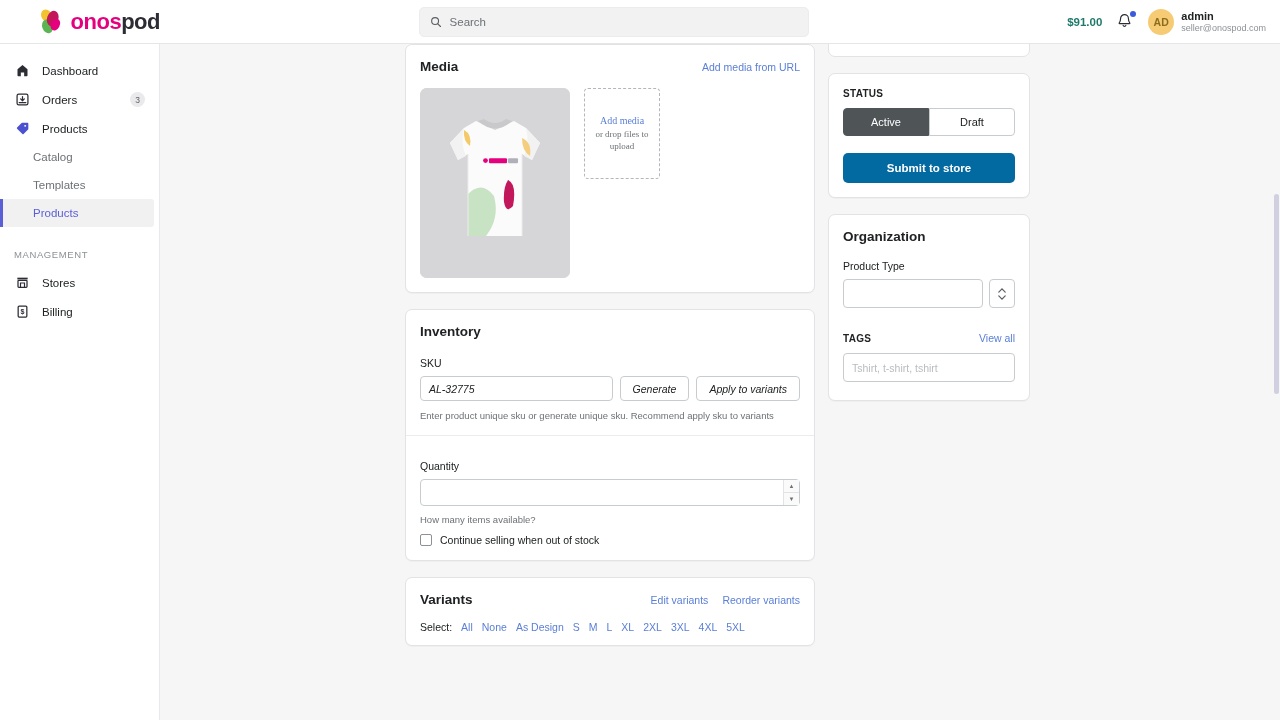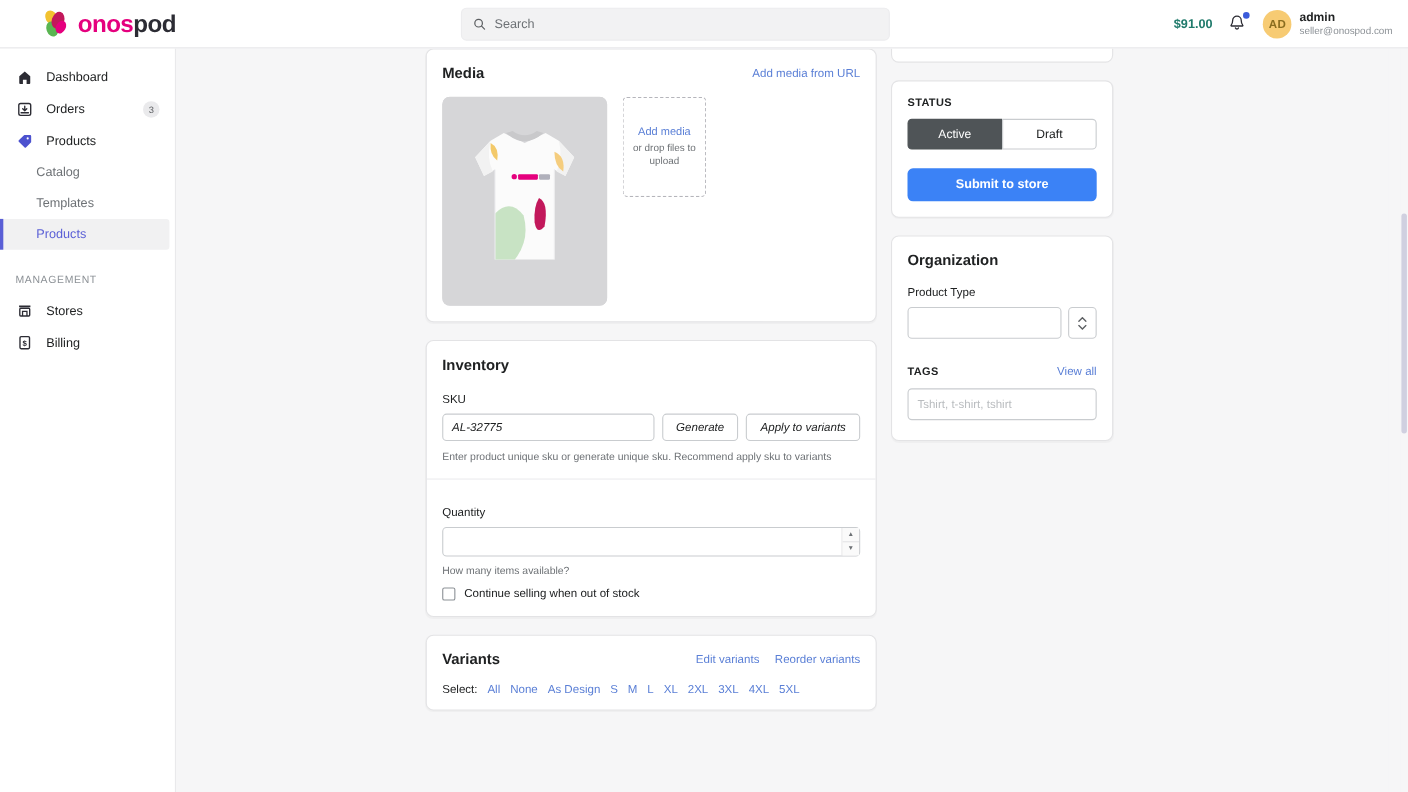--- a/index.html
+++ b/index.html
@@ -85,21 +85,21 @@
     content: ""; position: absolute; left: 0; top: 0; bottom: 0;
     width: 3px; background: #5a5fd6;
   }
   .nav-section {
     font-size: 9.5px; color: #8c9196; letter-spacing: .6px;
     padding: 22px 0 8px 14px; font-weight: 400;
   }
 
   
   .content {
-    position: absolute; top: 44px; left: 142px;
+    position: absolute; top: 44px; left: 160px;
     width: 1120px; height: 676px;
     background: #f6f6f7; overflow: hidden;
   }
   .col-main {
     position: absolute; left: 245px; top: 0; width: 410px;
   }
   .col-side {
     position: absolute; left: 668px; top: -35px; width: 202px;
   }
   .card {
@@ -118,21 +118,21 @@
   
   .media-body { display: flex; gap: 14px; padding: 14px; }
   .thumb {
     width: 150px; height: 190px; border-radius: 7px; background: #d6d6d8;
     position: relative; overflow: hidden; flex: 0 0 150px;
   }
   .dropzone {
     width: 76px; height: 91px;
     border: 1px dashed #b5b5bb; border-radius: 4px;
     display: flex; flex-direction: column; align-items: center; justify-content: center;
-    text-align: center; padding: 4px; gap: 3px; cursor: pointer;
+    text-align: center; padding: 4px; gap: 3px; cursor: pointer; font-family: Liberation Serif, serif;
   }
   .dz-main { font-size: 10px; color: #5a7fd6; }
   .dz-sub { font-size: 9px; color: #6d7175; line-height: 1.25; }
 
   
   .field-label { font-size: 10.5px; color: #202223; }
   .sec-label { font-size: 10px; color: #202223; font-weight: 700; letter-spacing: .3px; }
   .inp {
     height: 25px; border: 1px solid #c9cccf; border-radius: 4px;
     background: #fff; display: flex; align-items: center;
@@ -171,21 +171,21 @@
   .status-toggle { display: flex; height: 28px; margin: 0 14px; }
   .st-btn {
     flex: 1; display: flex; align-items: center; justify-content: center;
     font-size: 11px; border: 1px solid #c9cccf; cursor: pointer; background: #fff; color: #202223;
   }
   .st-btn.on { background: #4f5457; border-color: #4f5457; color: #fff; border-radius: 4px; }
   .st-btn:first-child { border-radius: 4px 0 0 4px; }
   .st-btn:last-child { border-radius: 0 4px 4px 0; }
   .btn-primary {
     height: 30px; margin: 0 14px; border-radius: 5px;
-    background: #3b82f6; color: #fff;
+    background: #0369a1; color: #fff;
     display: flex; align-items: center; justify-content: center;
     font-size: 11.5px; font-weight: 700; cursor: pointer;
   }
   .mini-label { font-size: 10px; color: #202223; font-weight: 700; letter-spacing: .3px; }
   .sel-stepper {
     width: 26px; height: 29px; border: 1px solid #c9cccf; border-radius: 4px;
     background: #fff; display: flex; flex-direction: column;
     align-items: center; justify-content: center; gap: 2px; cursor: pointer;
   }
   .partial-card {

